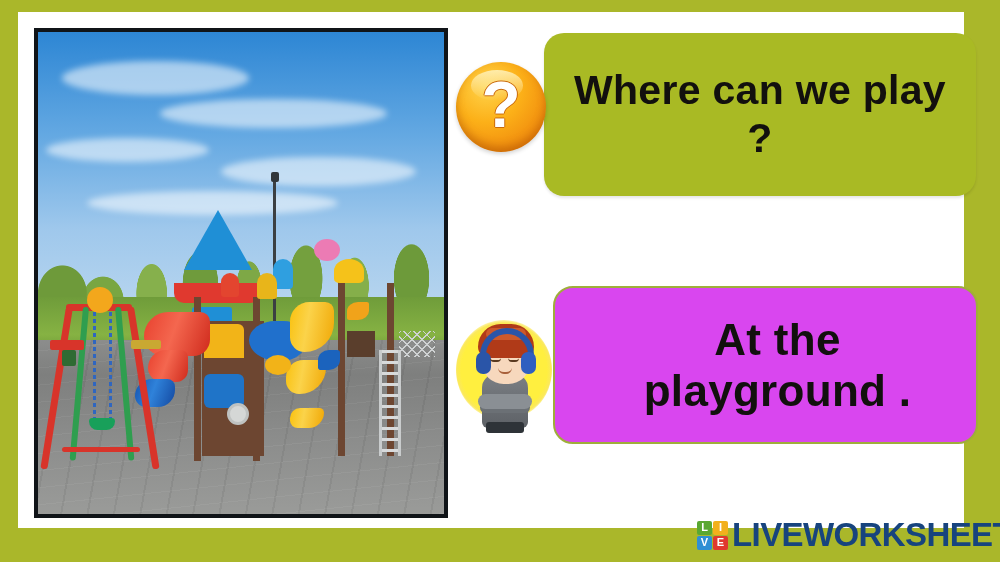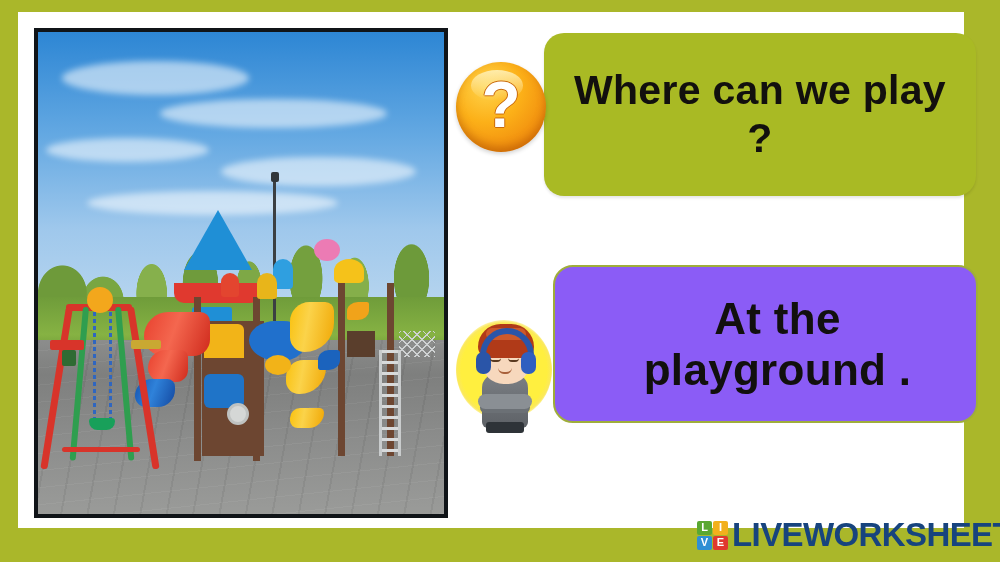--- a/index.html
+++ b/index.html
@@ -381,21 +381,21 @@
       <div class="boy-head"></div>
       <div class="boy-hair"></div>
       <div class="boy-hp-band"></div>
       <div class="boy-cup l"></div>
       <div class="boy-cup r"></div>
       <div class="boy-eye l"></div>
       <div class="boy-eye r"></div>
       <div class="boy-smile"></div>
     </div>
 
-    <div class="bubble" id="answer-bubble" style="left: 535px; top: 253px; background: #8b5cf6; border-color: rgb(159, 174, 58);">At the playground .</div>
+    <div class="bubble" id="answer-bubble" style="left: 535px; top: 274px; background: #d946ef; border-color: rgb(159, 174, 58);">At the playground .</div>
 
   </div>
 
   <div id="logo">
     <div id="logo-blocks">
       <div class="lb" style="background: rgb(90, 168, 50);">L</div>
       <div class="lb" style="background: rgb(242, 176, 28);">I</div>
       <div class="lb" style="background: rgb(47, 143, 212);">V</div>
       <div class="lb" style="background: rgb(224, 57, 47);">E</div>
     </div>

